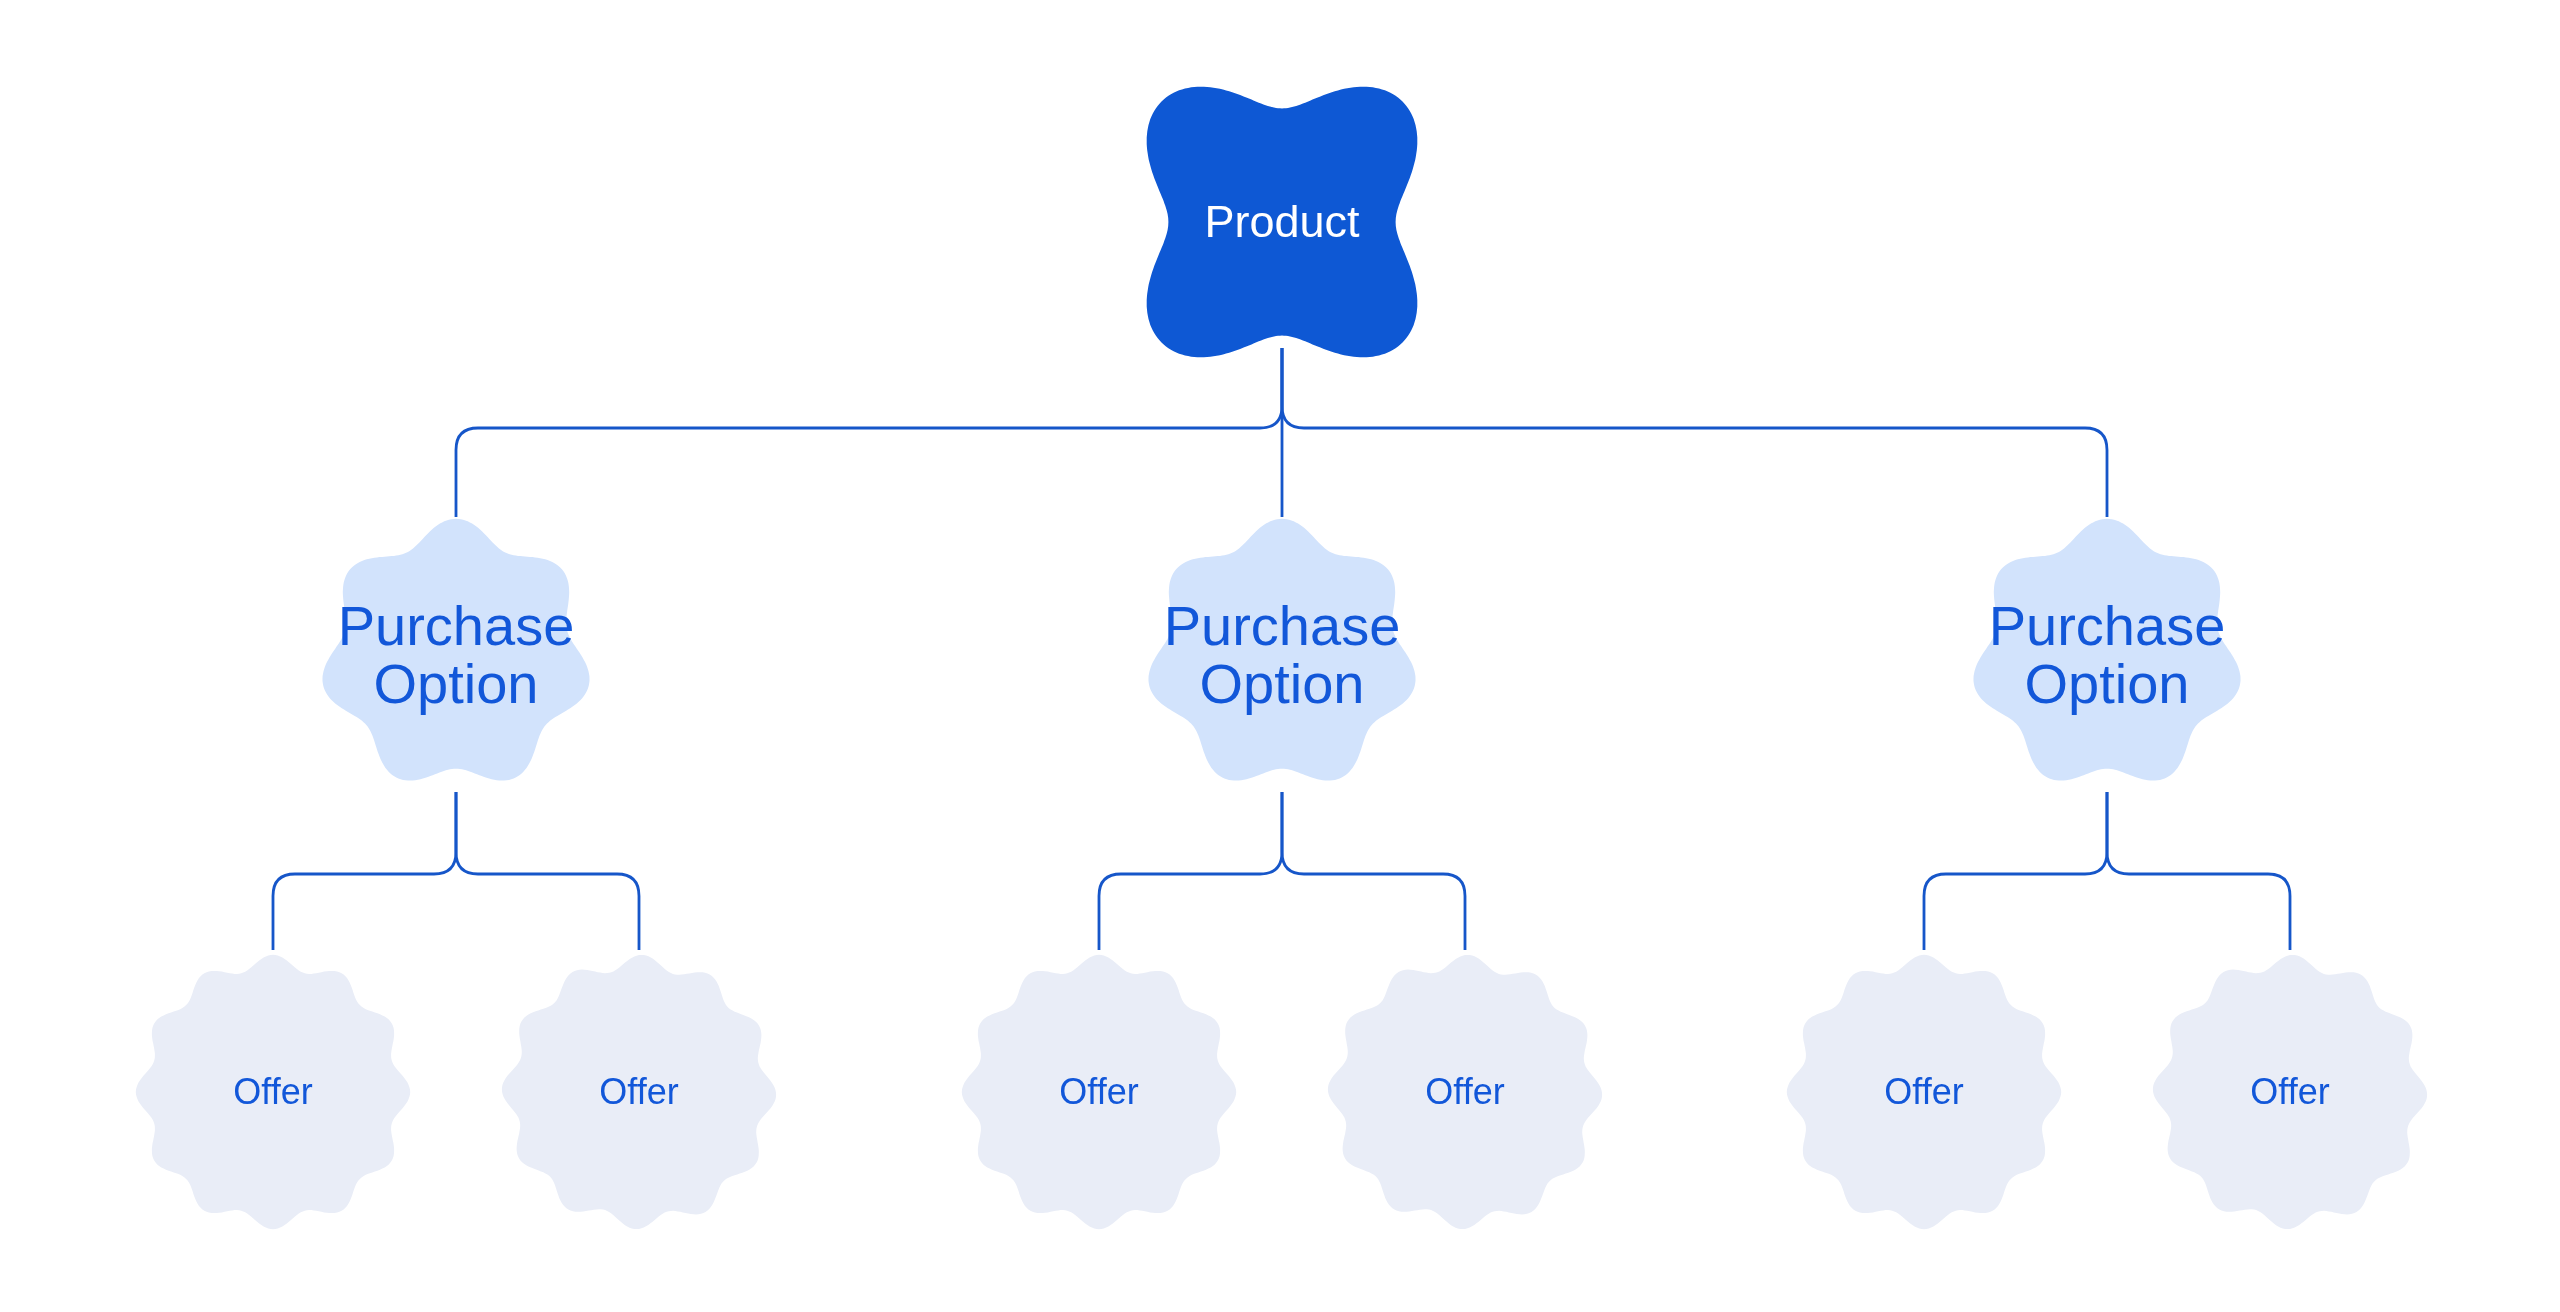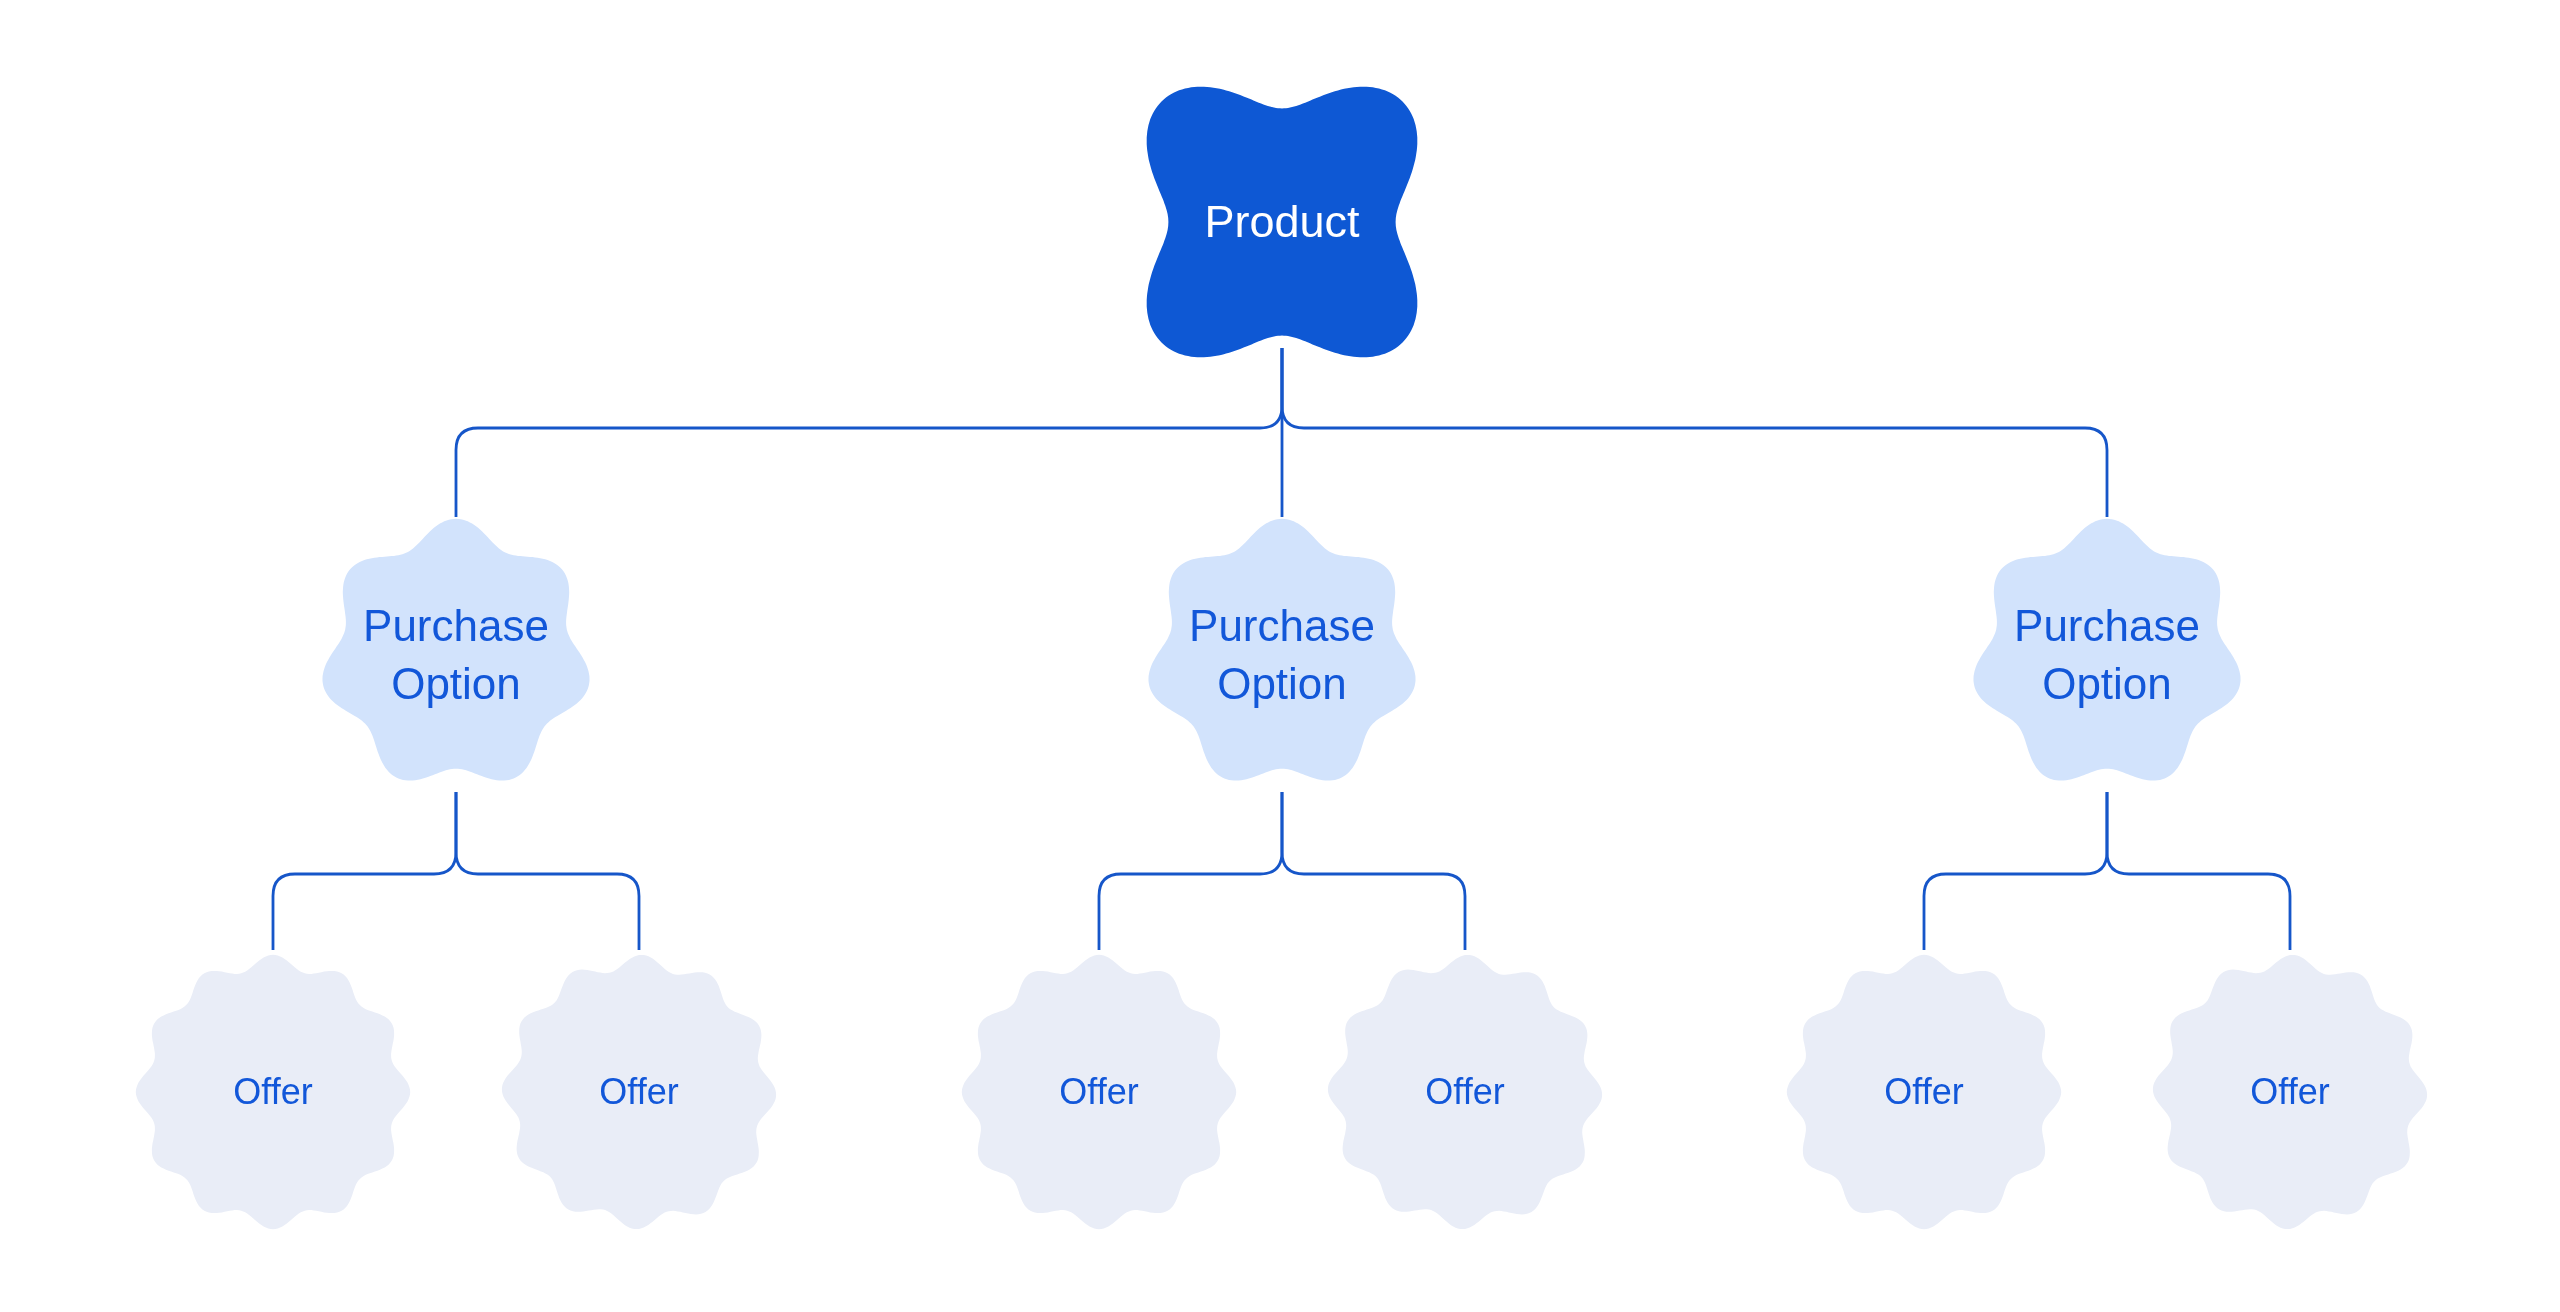--- a/index.html
+++ b/index.html
@@ -50,21 +50,21 @@
     user-select: none;
   }
   .node-product { left: 1142px; top: 82px; }
   .node-product .label {
     color: var(--product-text, #ffffff);
     font-size: 45px;
     line-height: 54px;
   }
   .node-po .label {
     color: var(--label-text, #1257d9);
-    font-size: 44px;
+    font-size: 56px;
     line-height: 58px;
   }
   .node-offer .label {
     color: var(--label-text, #1257d9);
     font-size: 36px;
     line-height: 56px;
   }
   .node-po-1 { left: 316px;  top: 515px; }
   .node-po-2 { left: 1142px; top: 515px; }
   .node-po-3 { left: 1967px; top: 515px; }

